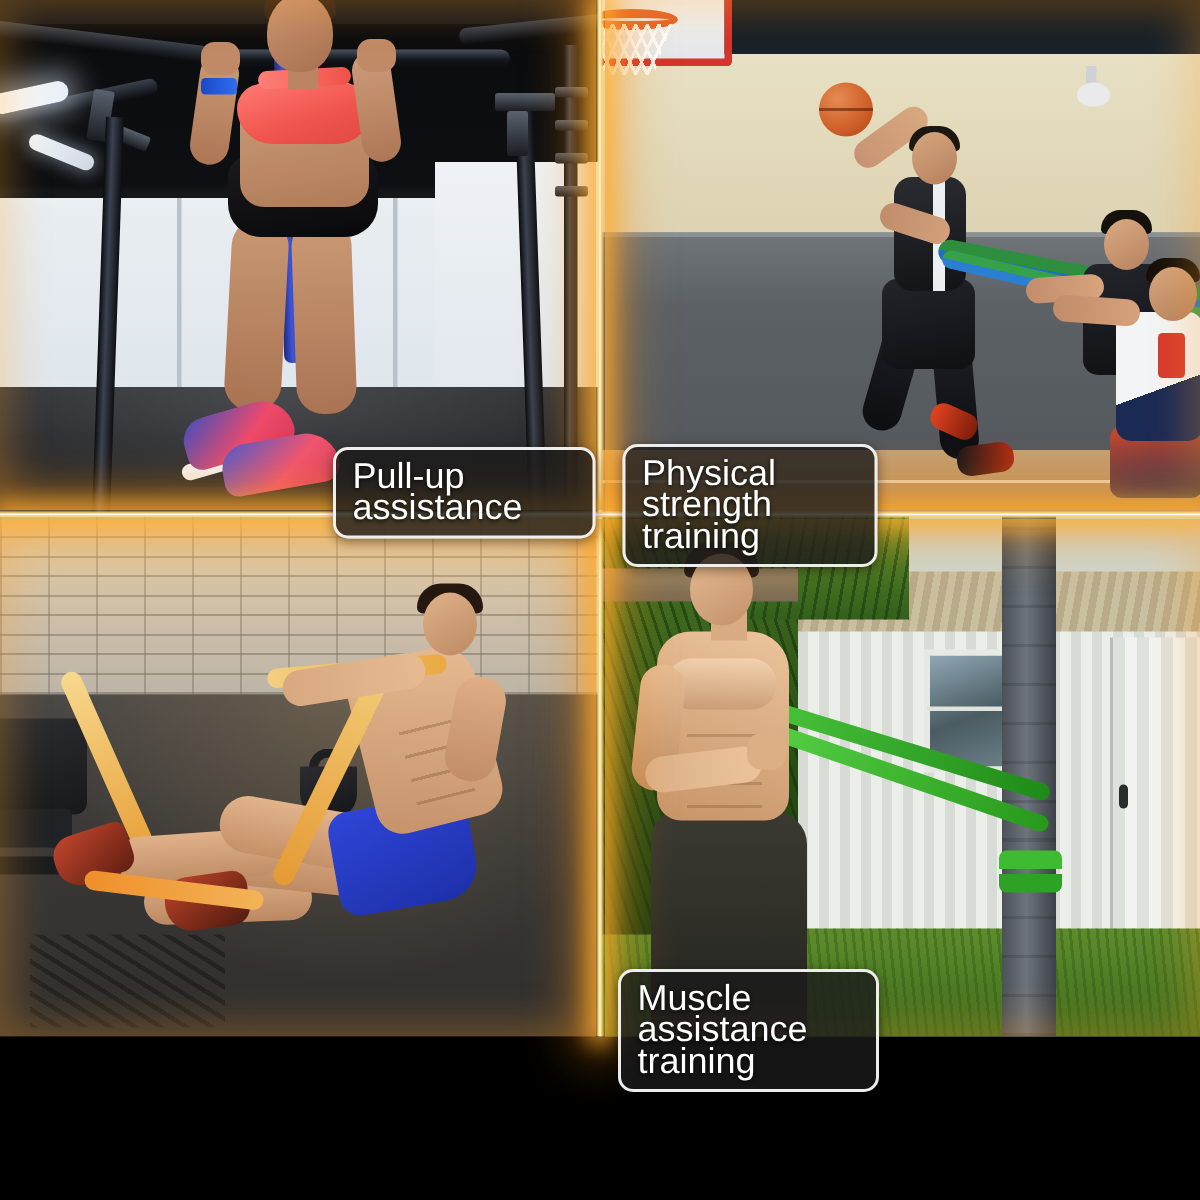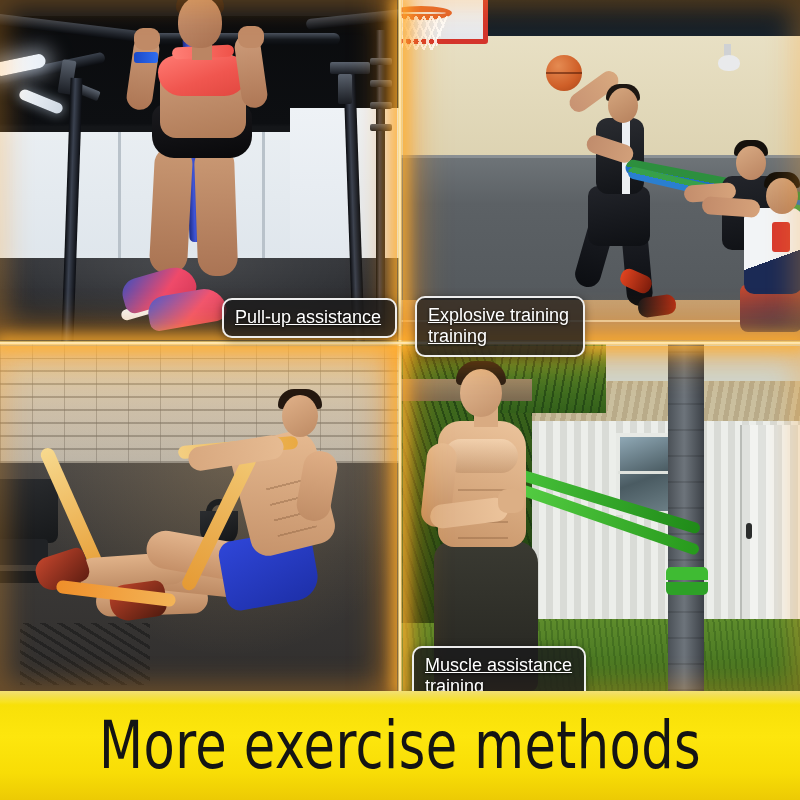--- a/index.html
+++ b/index.html
@@ -287,26 +287,25 @@
       box-shadow:0 0 14px 5px rgba(255,176,48,.78),0 0 34px 14px rgba(255,150,20,.38); }
   .edge-glow { position:absolute; inset:0; z-index:5; pointer-events:none;
       box-shadow:inset 0 0 26px 8px rgba(255,160,40,.30); }
 
   
   .chip { position:absolute; z-index:8;
       background:rgba(26,26,28,.80);
       border:2px solid rgba(255,255,255,.92);
       border-radius:10px;
       color:#fff;
-      font-size:18px; line-height:21px;
+      font-size:24px; line-height:21px;
       padding:7px 11px 8px 11px;
       text-shadow:0 1px 3px rgba(0,0,0,.85);
       white-space:pre-line;
       box-shadow:0 2px 8px rgba(0,0,0,.45);
-      text-decoration:underline;
   }
   .chip-1 { left:222px; top:298px; width:175px; }
   .chip-2 { left:415px; top:296px; width:170px; }
   .chip-3 { left:222px; top:646px; width:176px; }
   .chip-4 { left:412px; top:646px; width:174px; }
 
   
   .banner { position:absolute; left:0; top:691px; width:800px; height:109px; z-index:9;
       background:linear-gradient(180deg,#e8c704 0%,#f7e008 10%,#fde60d 42%,#f8dd06 75%,#ecca04 100%);
       display:flex; align-items:center; justify-content:center; overflow:hidden; }
@@ -488,23 +487,19 @@
         <div class="athlete o-hand"></div>
         <div class="edge-glow"></div>
       </div>
     </div>
 
     <div class="div-v"></div>
     <div class="div-h"></div>
   </div>
 
   <div class="chip chip-1">Pull-up assistance</div>
-  <div class="chip chip-2">Explosive training
+  <div class="chip chip-2">Physical strength
 training</div>
   <div class="chip chip-4">Muscle assistance
 training</div>
 
-  <div class="banner">
-    <div class="banner-sheen"></div>
-    <div class="banner-text">More exercise methods</div>
-  </div>
 
 </div>
 
 </body></html>

